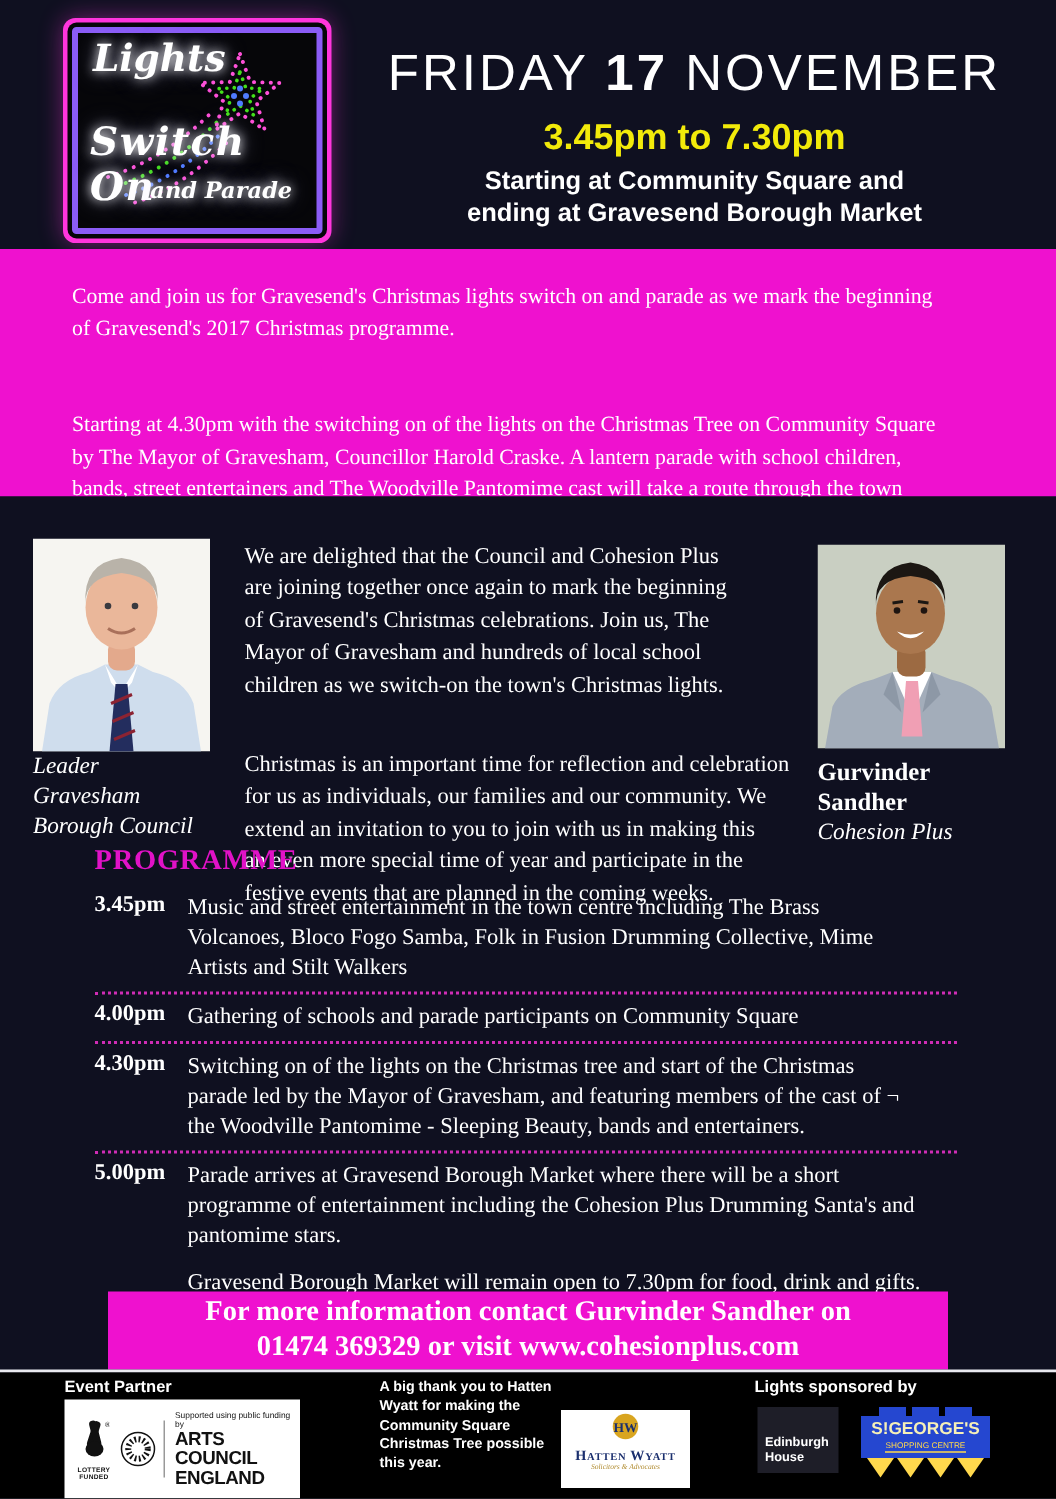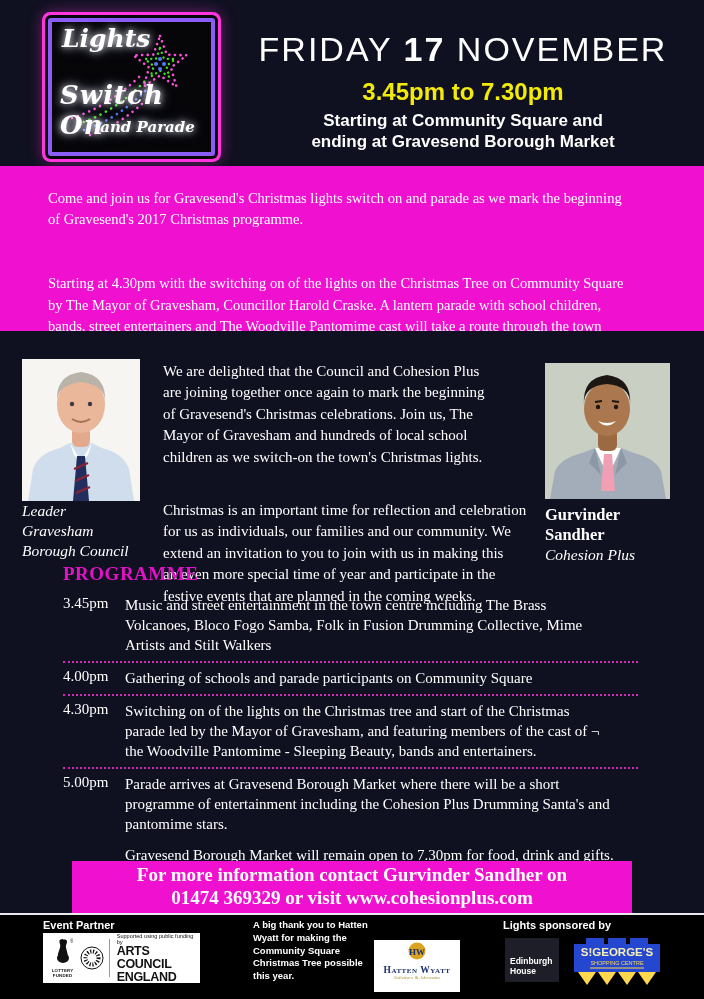--- a/index.html
+++ b/index.html
@@ -34,38 +34,38 @@
   .person{position:absolute;}
   .person-left{left:22px;top:28px;width:118px;}
   .person-right{left:545px;top:32px;width:125px;}
   .person .name{font-weight:bold;font-size:16.5px;margin-top:6px;}
   .person .role{font-style:italic;font-size:15.5px;line-height:20px;white-space:pre-line;}
   .avatar{display:block;}
   
   .programme{position:absolute;left:63px;top:232px;width:575px;}
   .prog-heading{color:#e112c7;font-weight:bold;font-size:19px;letter-spacing:.5px;margin:0 0 5px 0;}
   .prog-row{display:flex;gap:10px;padding:5px 0 6px 0;}
-  .prog-time{width:52px;flex:none;font-weight:normal;font-size:15px;}
+  .prog-time{width:52px;flex:none;font-weight:bold;font-size:15px;}
   .prog-desc{font-size:15px;line-height:20px;white-space:pre-line;}
   .prog-sep{border-bottom:2px dotted #cf2cb5;height:0;}
   .prog-note{margin:7px 0 0 62px;font-size:15px;}
   
   .banner{position:absolute;left:72px;top:530px;width:560px;height:52px;background:#ef11cf;
           text-align:center;font-weight:bold;font-size:19px;line-height:23px;color:#fff;
           white-space:pre-line;padding-top:2px;box-sizing:border-box;}
   
   .divider{position:absolute;top:913px;left:0;width:704px;height:2px;background:#e9e9ef;}
   .footer{position:absolute;top:915px;left:0;width:704px;height:84px;background:#000000;
           font-family:"Liberation Sans",sans-serif;padding-left:41px;}
   .f-label{position:absolute;font-size:11px;font-weight:bold;color:#fff;}
   .lbl-partner{left:43px;top:4px;}
   .lbl-lights{left:503px;top:4px;}
   .f-thanks{position:absolute;left:253px;top:4px;width:120px;font-size:9.5px;font-weight:bold;
             line-height:12.8px;color:#fff;white-space:pre-line;}
-  .arts-box{position:absolute;left:43px;top:18px;width:157px;height:50px;background:#fff;color:#111;
+  .arts-box{position:absolute;left:43px;top:18px;width:157px;height:66px;background:#fff;color:#111;
             display:flex;align-items:center;}
   .arts-lottery{width:34px;text-align:center;padding-left:4px;}
   .arts-lottery .txt{font-size:4.4px;font-weight:bold;letter-spacing:.2px;}
   .arts-circle{width:30px;display:flex;justify-content:center;}
   .arts-div{width:1px;height:38px;background:#999;margin:0 3px;}
   .arts-right{padding-left:4px;}
   .arts-sup{font-size:5.6px;}
   .arts-big{font-size:12.5px;font-weight:bold;letter-spacing:-.3px;line-height:13px;}
   .hatten-box{position:absolute;left:374px;top:25px;width:86px;height:52px;background:#fff;color:#1b2f6e;
               text-align:center;box-sizing:border-box;padding-top:2px;}

